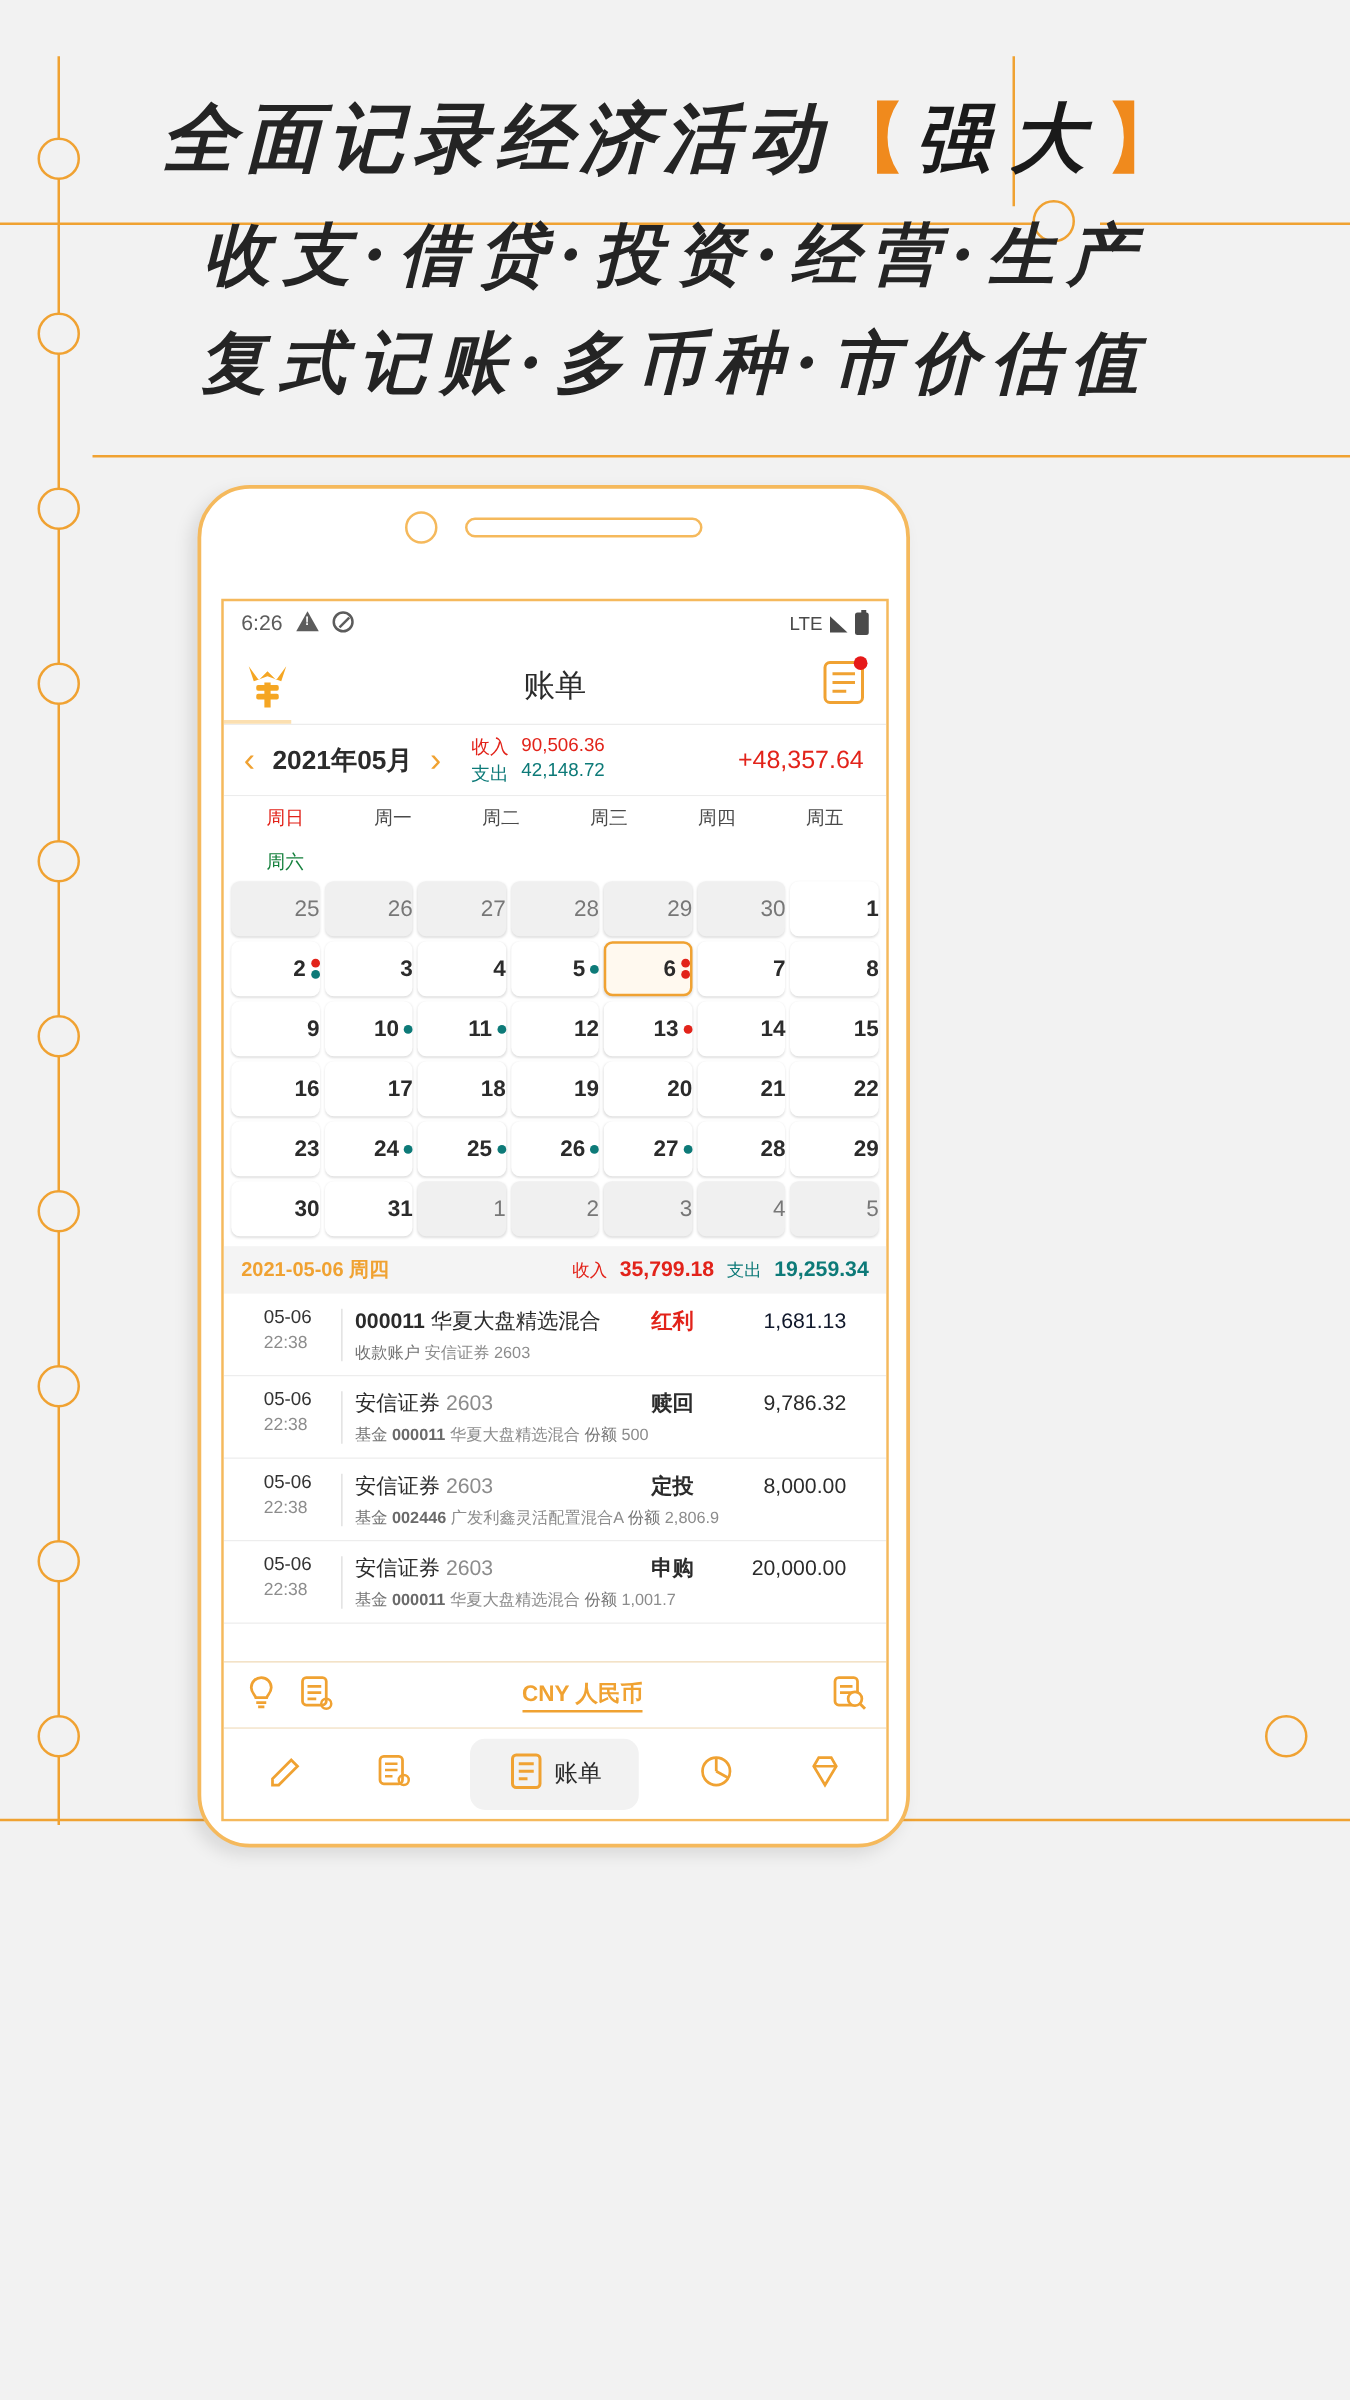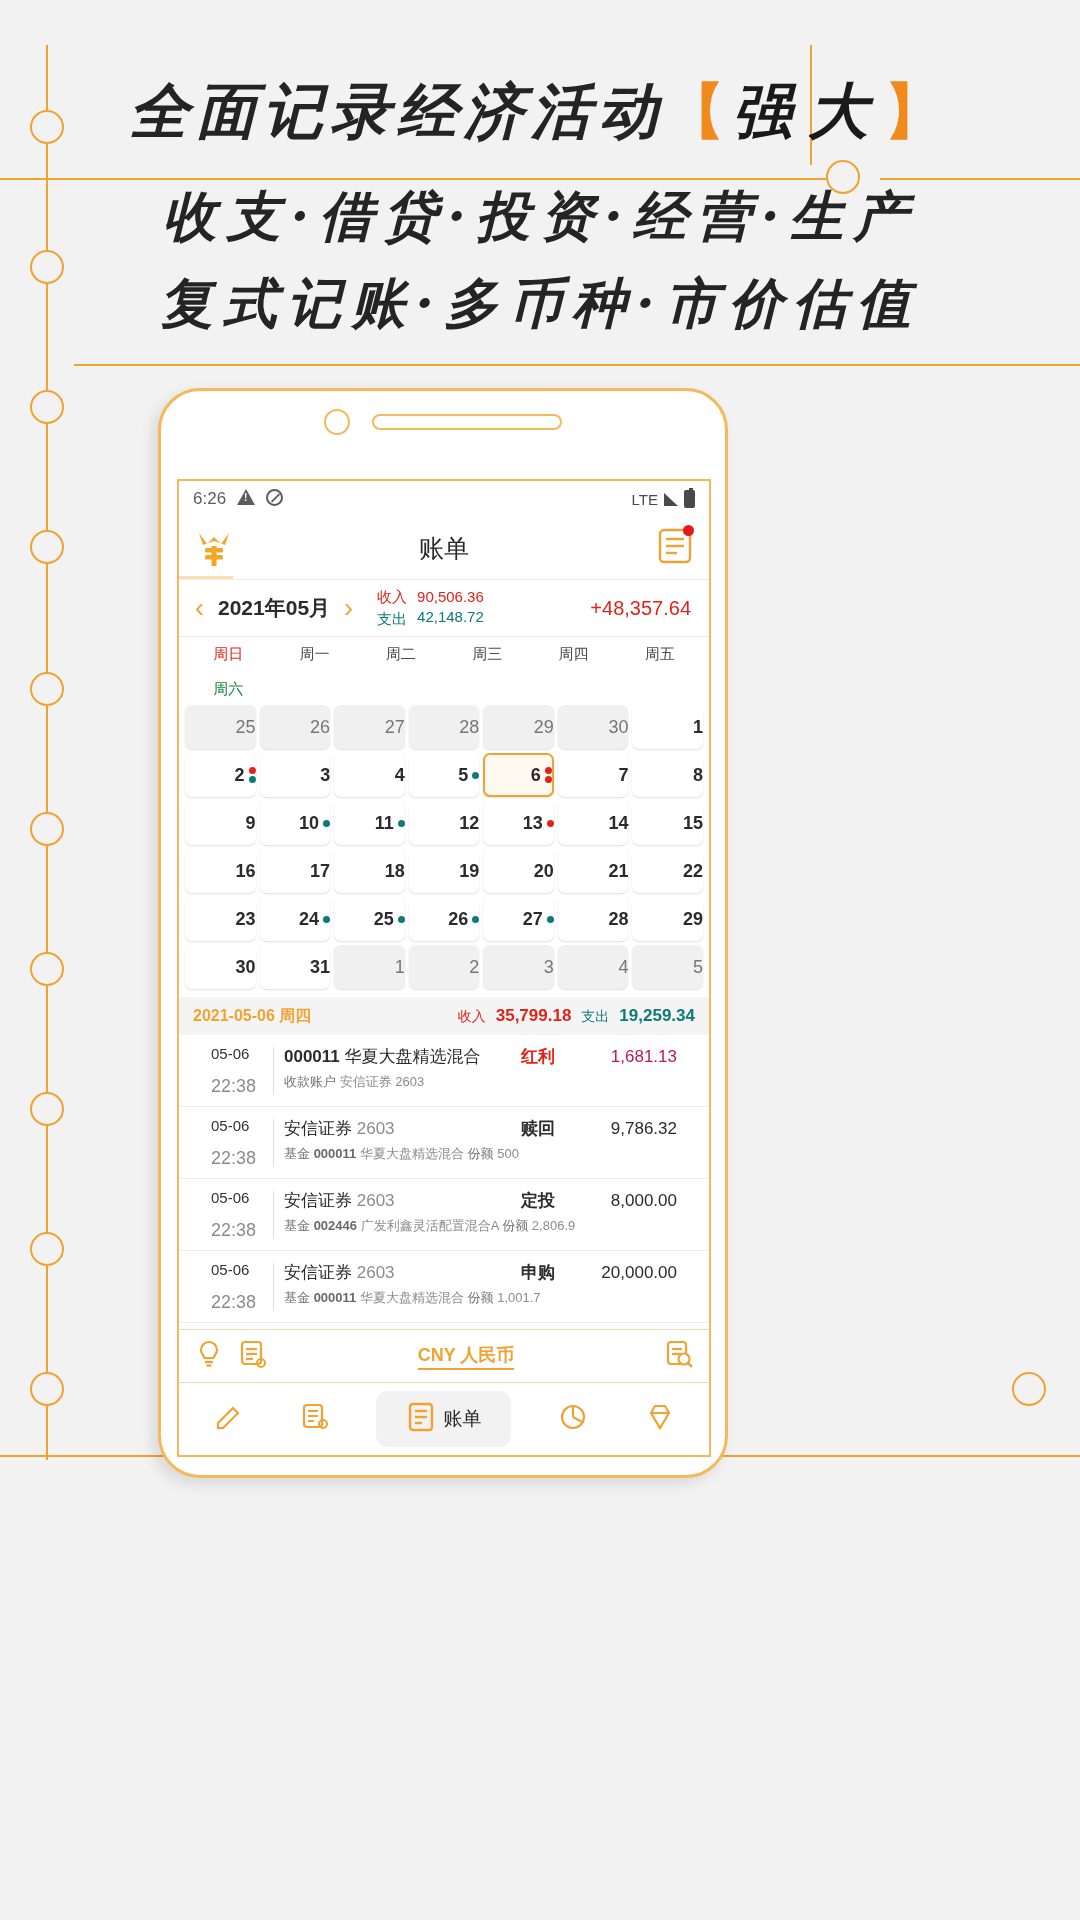--- a/index.html
+++ b/index.html
@@ -35,21 +35,21 @@
     line-height:1.1;
   }
   .hl-bracket { color:#f08a1d; font-style:normal; font-weight:bold; }
   .hl-strong { color:#1a1a1a; letter-spacing:16px; }
   .hl-line2, .hl-line3 {
     font-family:"DejaVu Serif","Liberation Serif",serif;
     font-size:54px; font-weight:bold; color:#242424;
     letter-spacing:10px; font-style:italic;
     line-height:1.5;
   }
-  .hl-line2 { margin-top:32px; }
+  .hl-line2 { margin-top:19px; }
   .hl-line3 { margin-top:6px; }
 
   
   .phone {
     position:absolute; left:158px; top:388px;
     width:570px; height:1090px;
     background:#ffffff;
     border:3px solid #f5b95c;
     border-radius:42px;
     box-shadow:-6px 6px 14px rgba(0,0,0,0.10);
@@ -137,35 +137,35 @@
   .daybar .date { color:#f0a232; font-weight:bold; }
   .daybar .sums { margin-left:auto; display:flex; gap:10px; align-items:baseline; }
   .daybar .lbl { font-size:14px; }
   .daybar .amt { font-weight:bold; font-size:17px; }
 
   
   .txlist { flex:1; overflow:hidden; background:#fff; }
   .tx { display:flex; padding:10px 32px 9px; border-bottom:1px solid #ededed; align-items:flex-start; }
   .tx-time { width:58px; flex-shrink:0; text-align:left; }
   .tx-time .d { font-size:15px; color:#333; }
-  .tx-time .t { font-size:18px; color:#8c8c8c; margin-top:14px; }
+  .tx-time .t { font-size:14px; color:#8c8c8c; margin-top:3px; }
   .tx-sep { width:1px; background:#dcdcdc; align-self:stretch; margin:2px 10px 2px 4px; }
   .tx-body { flex:1; min-width:0; }
   .tx-l1 { font-size:17px; color:#2b2b2b; white-space:nowrap; }
   .tx-l1 b { font-weight:bold; }
   .tx-l1 .gray { color:#8c8c8c; }
   .tx-l2 { font-size:13px; color:#8c8c8c; margin-top:5px; white-size:nowrap; white-space:nowrap; }
   .tx-l2 .tag { color:#737373; }
   .tx-l2 .code { color:#6a6a6a; font-weight:bold; }
   .tx-right { flex-shrink:0; text-align:right; padding-left:6px; }
   .tx-type { font-size:17px; font-weight:bold; display:block; }
   .tx-type.red { color:#e2231a; }
   .tx-type.dark { color:#2b2b2b; }
   .tx-amt { font-size:17px; color:#2b2b2b; min-width:108px; display:inline-block; text-align:right; }
-  .tx-amt.red { color:#be185d; }
+  .tx-amt.red { color:#0f172a; }
   .tx-inline { display:flex; align-items:center; justify-content:flex-end; gap:14px; }
 
   
   .curbar {
     height:54px; display:flex; align-items:center; padding:0 16px;
     border-top:1px solid #f0d9b5; border-bottom:1px solid #f0d9b5;
     background:#fff;
   }
   .curbar .mid { margin:0 auto; font-size:18px; color:#f0a232; font-weight:bold;
     border-bottom:2px solid #f0a232; padding-bottom:1px; }

